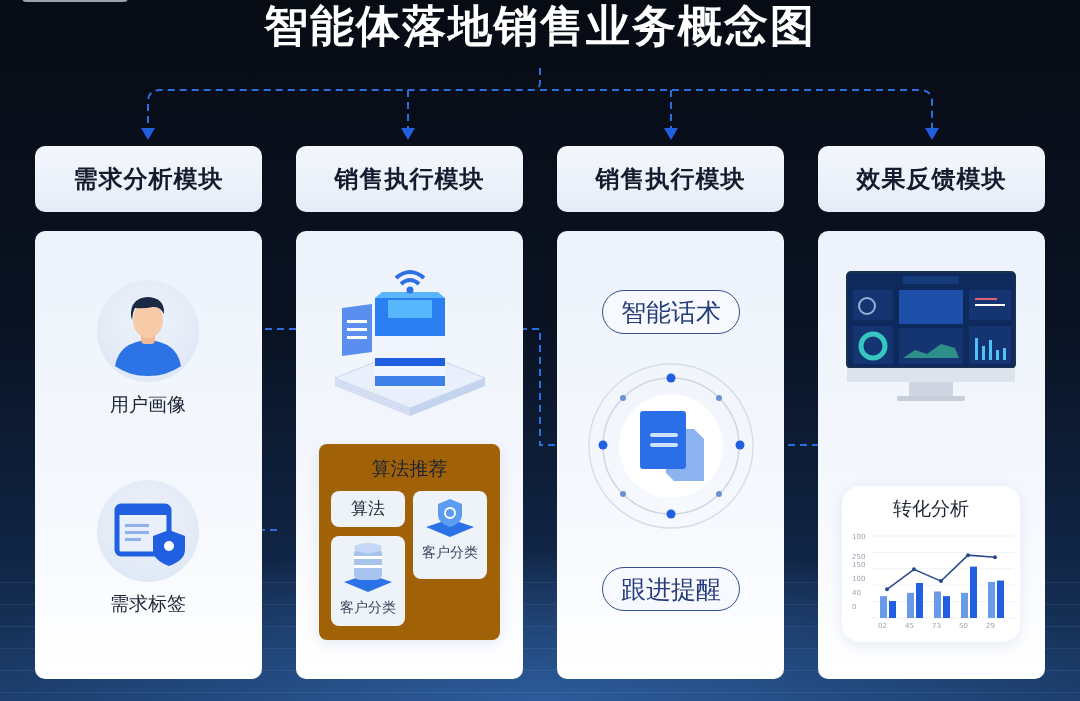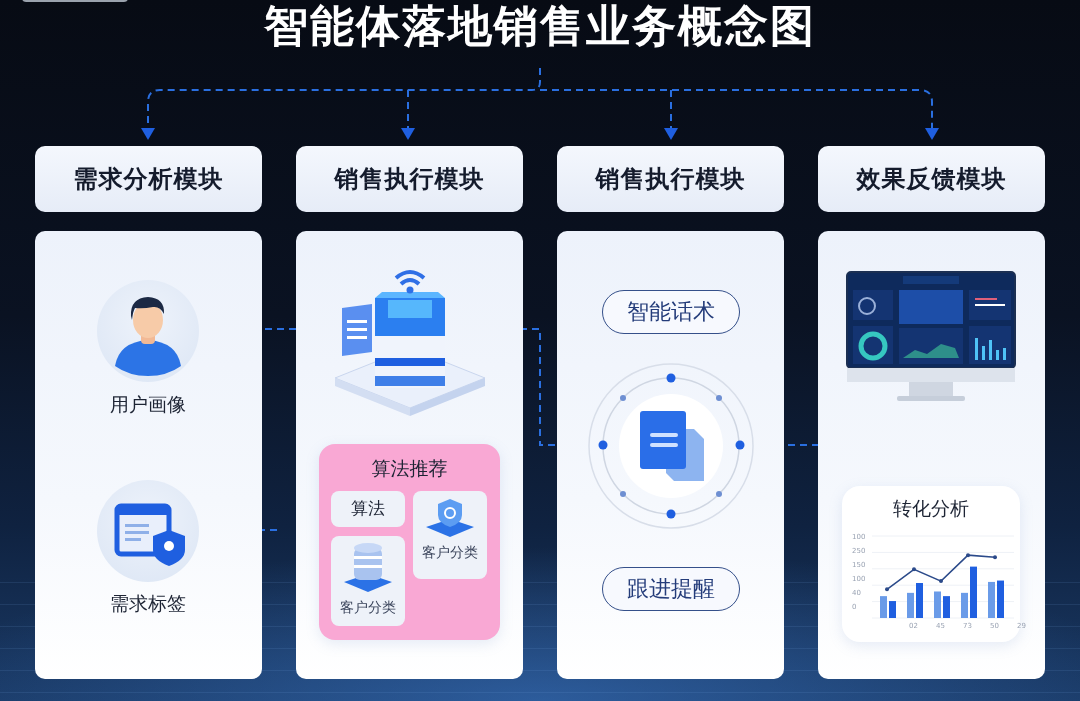--- a/index.html
+++ b/index.html
@@ -48,42 +48,42 @@
   .circle-icon {
     position: absolute; width: 102px; height: 102px; border-radius: 50%;
     background: radial-gradient(circle at 50% 40%, #eef3fb, #dbe5f4);
   }
   .label {
     position: absolute; font-size: 19px; color: #1d2434; text-align: center; width: 160px;
   }
 
   .sub-card {
     position: absolute; left: 319px; top: 444px; width: 181px; height: 196px;
-    border-radius: 16px; background: #f9a8d4; box-shadow: 0 4px 14px rgba(120,150,200,0.18);
+    border-radius: 8px; background: #a16207; box-shadow: 0 4px 14px rgba(120,150,200,0.18);
   }
   .sub-title { position: absolute; left: 0; width: 100%; top: 12px; text-align: center; font-size: 19px; color: #1d2434; }
   .mini {
     position: absolute; border-radius: 8px; background: #eef2f9;
     font-size: 14px; color: #39435a; text-align: center;
   }
 
   .pill {
     position: absolute; left: 602px; width: 138px; height: 44px; border-radius: 22px;
     border: 1.5px solid #35508a; background: #f7f9fe;
     display: flex; align-items: center; justify-content: center;
-    font-size: 22px; color: #243c7a;
+    font-size: 25px; color: #243c7a;
   }
 
   .chart-card {
     position: absolute; left: 842px; top: 486px; width: 178px; height: 156px;
     border-radius: 18px; background: #ffffff; box-shadow: 0 4px 14px rgba(120,150,200,0.18);
   }
   .chart-title { position: absolute; left: 0; width: 100%; top: 10px; text-align: center; font-size: 19px; color: #1d2434; }
   .ytick { position: absolute; left: 10px; font-size: 7px; color: #9aa3b3; }
-  .xtick { position: absolute; top: 136px; font-size: 7px; color: #9aa3b3; width: 20px; text-align: right; margin-left: 20px; }
+  .xtick { position: absolute; top: 136px; font-size: 7px; color: #9aa3b3; width: 20px; text-align: left; }
 </style>
 </head>
 <body>
 
 <div class="floor"></div>
 <div class="top-pill"></div>
 
 <h1 class="title">智能体落地销售业务概念图</h1>
 
 <svg class="connectors" viewBox="0 0 1080 701">
@@ -251,21 +251,21 @@
     <rect x="137" y="76" width="3" height="14" fill="#4fc3f7"></rect>
     <rect x="144" y="70" width="3" height="20" fill="#4fc3f7"></rect>
     <rect x="151" y="80" width="3" height="10" fill="#4fc3f7"></rect>
     <rect x="158" y="78" width="3" height="12" fill="#4fc3f7"></rect>
   </svg>
 </div>
 
 <div class="chart-card">
   <div class="chart-title">转化分析</div>
   <span class="ytick" style="top:47px;">100</span>
-  <span class="ytick" style="top:61px;">250</span>
+  <span class="ytick" style="top:67px;">250</span>
   <span class="ytick" style="top:75px;text-align:center;">150</span>
   <span class="ytick" style="top:89px;">100</span>
   <span class="ytick" style="top:103px;">40</span>
   <span class="ytick" style="top:117px;">0</span>
   <svg id="bar-chart" style="position:absolute; left:30px; top:44px;" width="142" height="90" viewBox="0 0 142 90">
       <line x1="0" x2="142" y1="6" y2="6" stroke="#eef1f6" stroke-width="1"></line>
       <line x1="0" x2="142" y1="22.4" y2="22.4" stroke="#eef1f6" stroke-width="1"></line>
       <line x1="0" x2="142" y1="38.8" y2="38.8" stroke="#eef1f6" stroke-width="1"></line>
       <line x1="0" x2="142" y1="55.199999999999996" y2="55.199999999999996" stroke="#eef1f6" stroke-width="1"></line>
       <line x1="0" x2="142" y1="71.6" y2="71.6" stroke="#eef1f6" stroke-width="1"></line>

